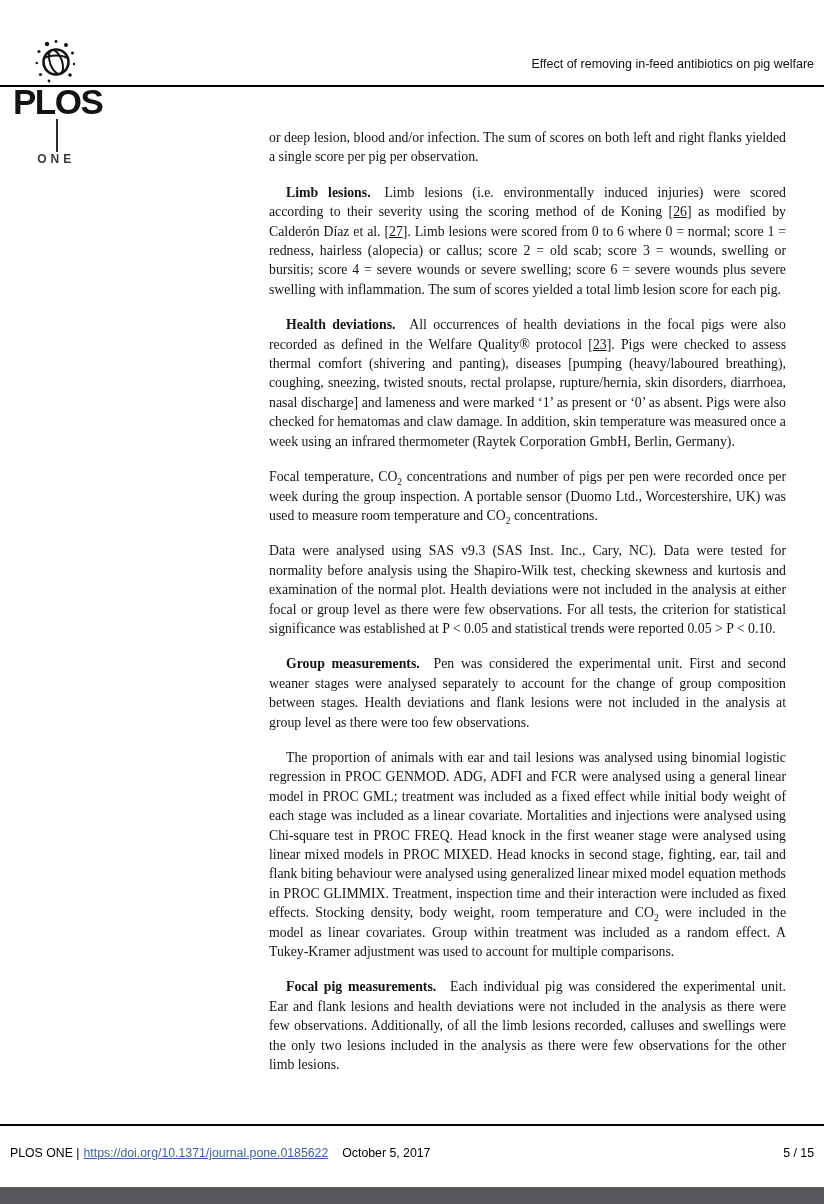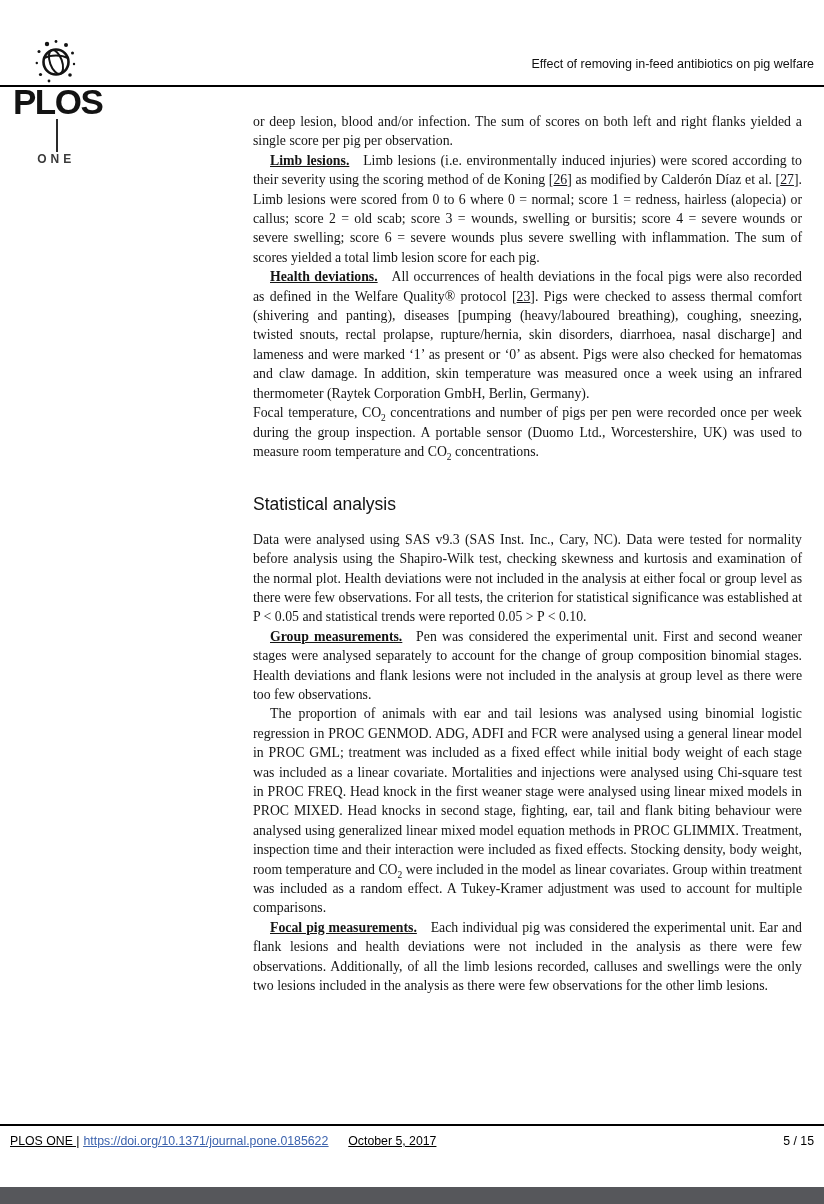--- a/index.html
+++ b/index.html
@@ -22,41 +22,41 @@
   .running-title { position: absolute; right: 10px; top: 57px; font-size: 12.5px; color: #101010; margin-left: 28px; }
   .header-rule { position: absolute; top: 85px; left: 0; width: 100%; height: 2px; background: #000; }
 
   
   .article {
     position: absolute; left: 253px; top: 112px; width: 549px;
     font-family: "Liberation Serif", "DejaVu Serif", serif;
     font-size: 13.8px; line-height: 19.4px; color: #141414;
     text-align: justify;
   }
-  .para { margin: 0; }
+  .para { margin: 16px; }
   .para.indent { text-indent: 17px; }
   .section-heading {
     font-family: "Liberation Sans", sans-serif; font-weight: normal;
     font-size: 17.5px; color: #131313; margin: 34px 0 15px 0;
   }
-  .b { font-weight: bold; text-decoration: underline; }
+  .b { font-weight: bold; }
   .i { }
   .sub { vertical-align: sub; font-size: 9.5px; line-height: 0; }
   a.cite { color: #15151c; text-decoration: underline; cursor: pointer; }
 
   
   .footer-rule { position: absolute; left: 0; top: 1124px; width: 100%; height: 1.5px; background: #000; }
   .footer {
     position: absolute; left: 10px; right: 10px; top: 1134px;
     display: flex; justify-content: space-between; align-items: baseline;
     font-size: 12.3px; color: #000;
   }
-  .footer-left { display: flex; align-items: baseline; white-space: pre; text-decoration: underline; }
-  .doi-link { color: var(--link-blue, #3c63ae); text-decoration: underline; cursor: pointer; margin: 0 4px; }
-  .footer-date { margin-left: 16px; }
+  .footer-left { display: flex; align-items: baseline; white-space: pre; }
+  .doi-link { color: var(--link-blue, #3c63ae); text-decoration: underline; cursor: pointer; margin: 12px 4px; }
+  .footer-date { margin-left: 10px; }
   .bottom-bar { position: absolute; left: 0; bottom: 0; width: 100%; height: 17px; background: var(--bar-gray, #56575b); }
 </style>
 </head>
 <body>
 
 <div class="page">
 
   <div class="logo">
     <span class="logo-icon">
       <svg width="42" height="46" viewBox="0 0 42 46">
@@ -80,23 +80,22 @@
     <span class="one-text">ONE</span>
   </div>
   <div class="running-title">Effect of removing in-feed antibiotics on pig welfare</div>
   <div class="header-rule"></div>
 
   <div class="article">
       <p class="para"><span>or deep lesion, blood and/or infection. The sum of scores on both left and right flanks yielded a single score per pig per observation.</span></p>
       <p class="para indent"><span class="b">Limb lesions.</span><span> Limb lesions (i.e. environmentally induced injuries) were scored according to their severity using the scoring method of de Koning [</span><a class="cite" href="#">26</a><span>] as modified by Calderón Díaz </span><span class="i">et al.</span><span> [</span><a class="cite" href="#">27</a><span>]. Limb lesions were scored from 0 to 6 where 0 = normal; score 1 = redness, hairless (alopecia) or callus; score 2 = old scab; score 3 = wounds, swelling or bursitis; score 4 = severe wounds or severe swelling; score 6 = severe wounds plus severe swelling with inflammation. The sum of scores yielded a total limb lesion score for each pig.</span></p>
       <p class="para indent"><span class="b">Health deviations.</span><span> All occurrences of health deviations in the focal pigs were also recorded as defined in the Welfare Quality® protocol [</span><a class="cite" href="#">23</a><span>]. Pigs were checked to assess thermal comfort (shivering and panting), diseases [pumping (heavy/laboured breathing), coughing, sneezing, twisted snouts, rectal prolapse, rupture/hernia, skin disorders, diarrhoea, nasal discharge] and lameness and were marked ‘1’ as present or ‘0’ as absent. Pigs were also checked for hematomas and claw damage. In addition, skin temperature was measured once a week using an infrared thermometer (Raytek Corporation GmbH, Berlin, Germany).</span></p>
       <p class="para"><span>Focal temperature, CO</span><span class="sub">2</span><span> concentrations and number of pigs per pen were recorded once per week during the group inspection. A portable sensor (Duomo Ltd., Worcestershire, UK) was used to measure room temperature and CO</span><span class="sub">2</span><span> concentrations.</span></p>
-      <h2 class="section-heading">Statistical analysis</h2>
       <p class="para"><span>Data were analysed using SAS v9.3 (SAS Inst. Inc., Cary, NC). Data were tested for normality before analysis using the Shapiro-Wilk test, checking skewness and kurtosis and examination of the normal plot. Health deviations were not included in the analysis at either focal or group level as there were few observations. For all tests, the criterion for statistical significance was established at </span><span class="i">P</span><span> &lt; 0.05 and statistical trends were reported 0.05 &gt; </span><span class="i">P</span><span> &lt; 0.10.</span></p>
-      <p class="para indent"><span class="b">Group measurements.</span><span> Pen was considered the experimental unit. First and second weaner stages were analysed separately to account for the change of group composition binomial stages. Health deviations and flank lesions were not included in the analysis at group level as there were too few observations.</span></p>
+      <p class="para indent"><span class="b">Group measurements.</span><span> Pen was considered the experimental unit. First and second weaner stages were analysed separately to account for the change of group composition between stages. Health deviations and flank lesions were not included in the analysis at group level as there were too few observations.</span></p>
       <p class="para indent"><span>The proportion of animals with ear and tail lesions was analysed using binomial logistic regression in PROC GENMOD. ADG, ADFI and FCR were analysed using a general linear model in PROC GML; treatment was included as a fixed effect while initial body weight of each stage was included as a linear covariate. Mortalities and injections were analysed using Chi-square test in PROC FREQ. Head knock in the first weaner stage were analysed using linear mixed models in PROC MIXED. Head knocks in second stage, fighting, ear, tail and flank biting behaviour were analysed using generalized linear mixed model equation methods in PROC GLIMMIX. Treatment, inspection time and their interaction were included as fixed effects. Stocking density, body weight, room temperature and CO</span><span class="sub">2</span><span> were included in the model as linear covariates. Group within treatment was included as a random effect. A Tukey-Kramer adjustment was used to account for multiple comparisons.</span></p>
       <p class="para indent"><span class="b">Focal pig measurements.</span><span> Each individual pig was considered the experimental unit. Ear and flank lesions and health deviations were not included in the analysis as there were few observations. Additionally, of all the limb lesions recorded, calluses and swellings were the only two lesions included in the analysis as there were few observations for the other limb lesions.</span></p>
     </div>
 
   <div class="footer-rule"></div>
   <div class="footer">
     <span class="footer-left"><span>PLOS ONE |</span><a class="doi-link" href="#">https://doi.org/10.1371/journal.pone.0185622</a><span class="footer-date">October 5, 2017</span></span>
     <span>5 / 15</span>
   </div>
   <div class="bottom-bar"></div>

